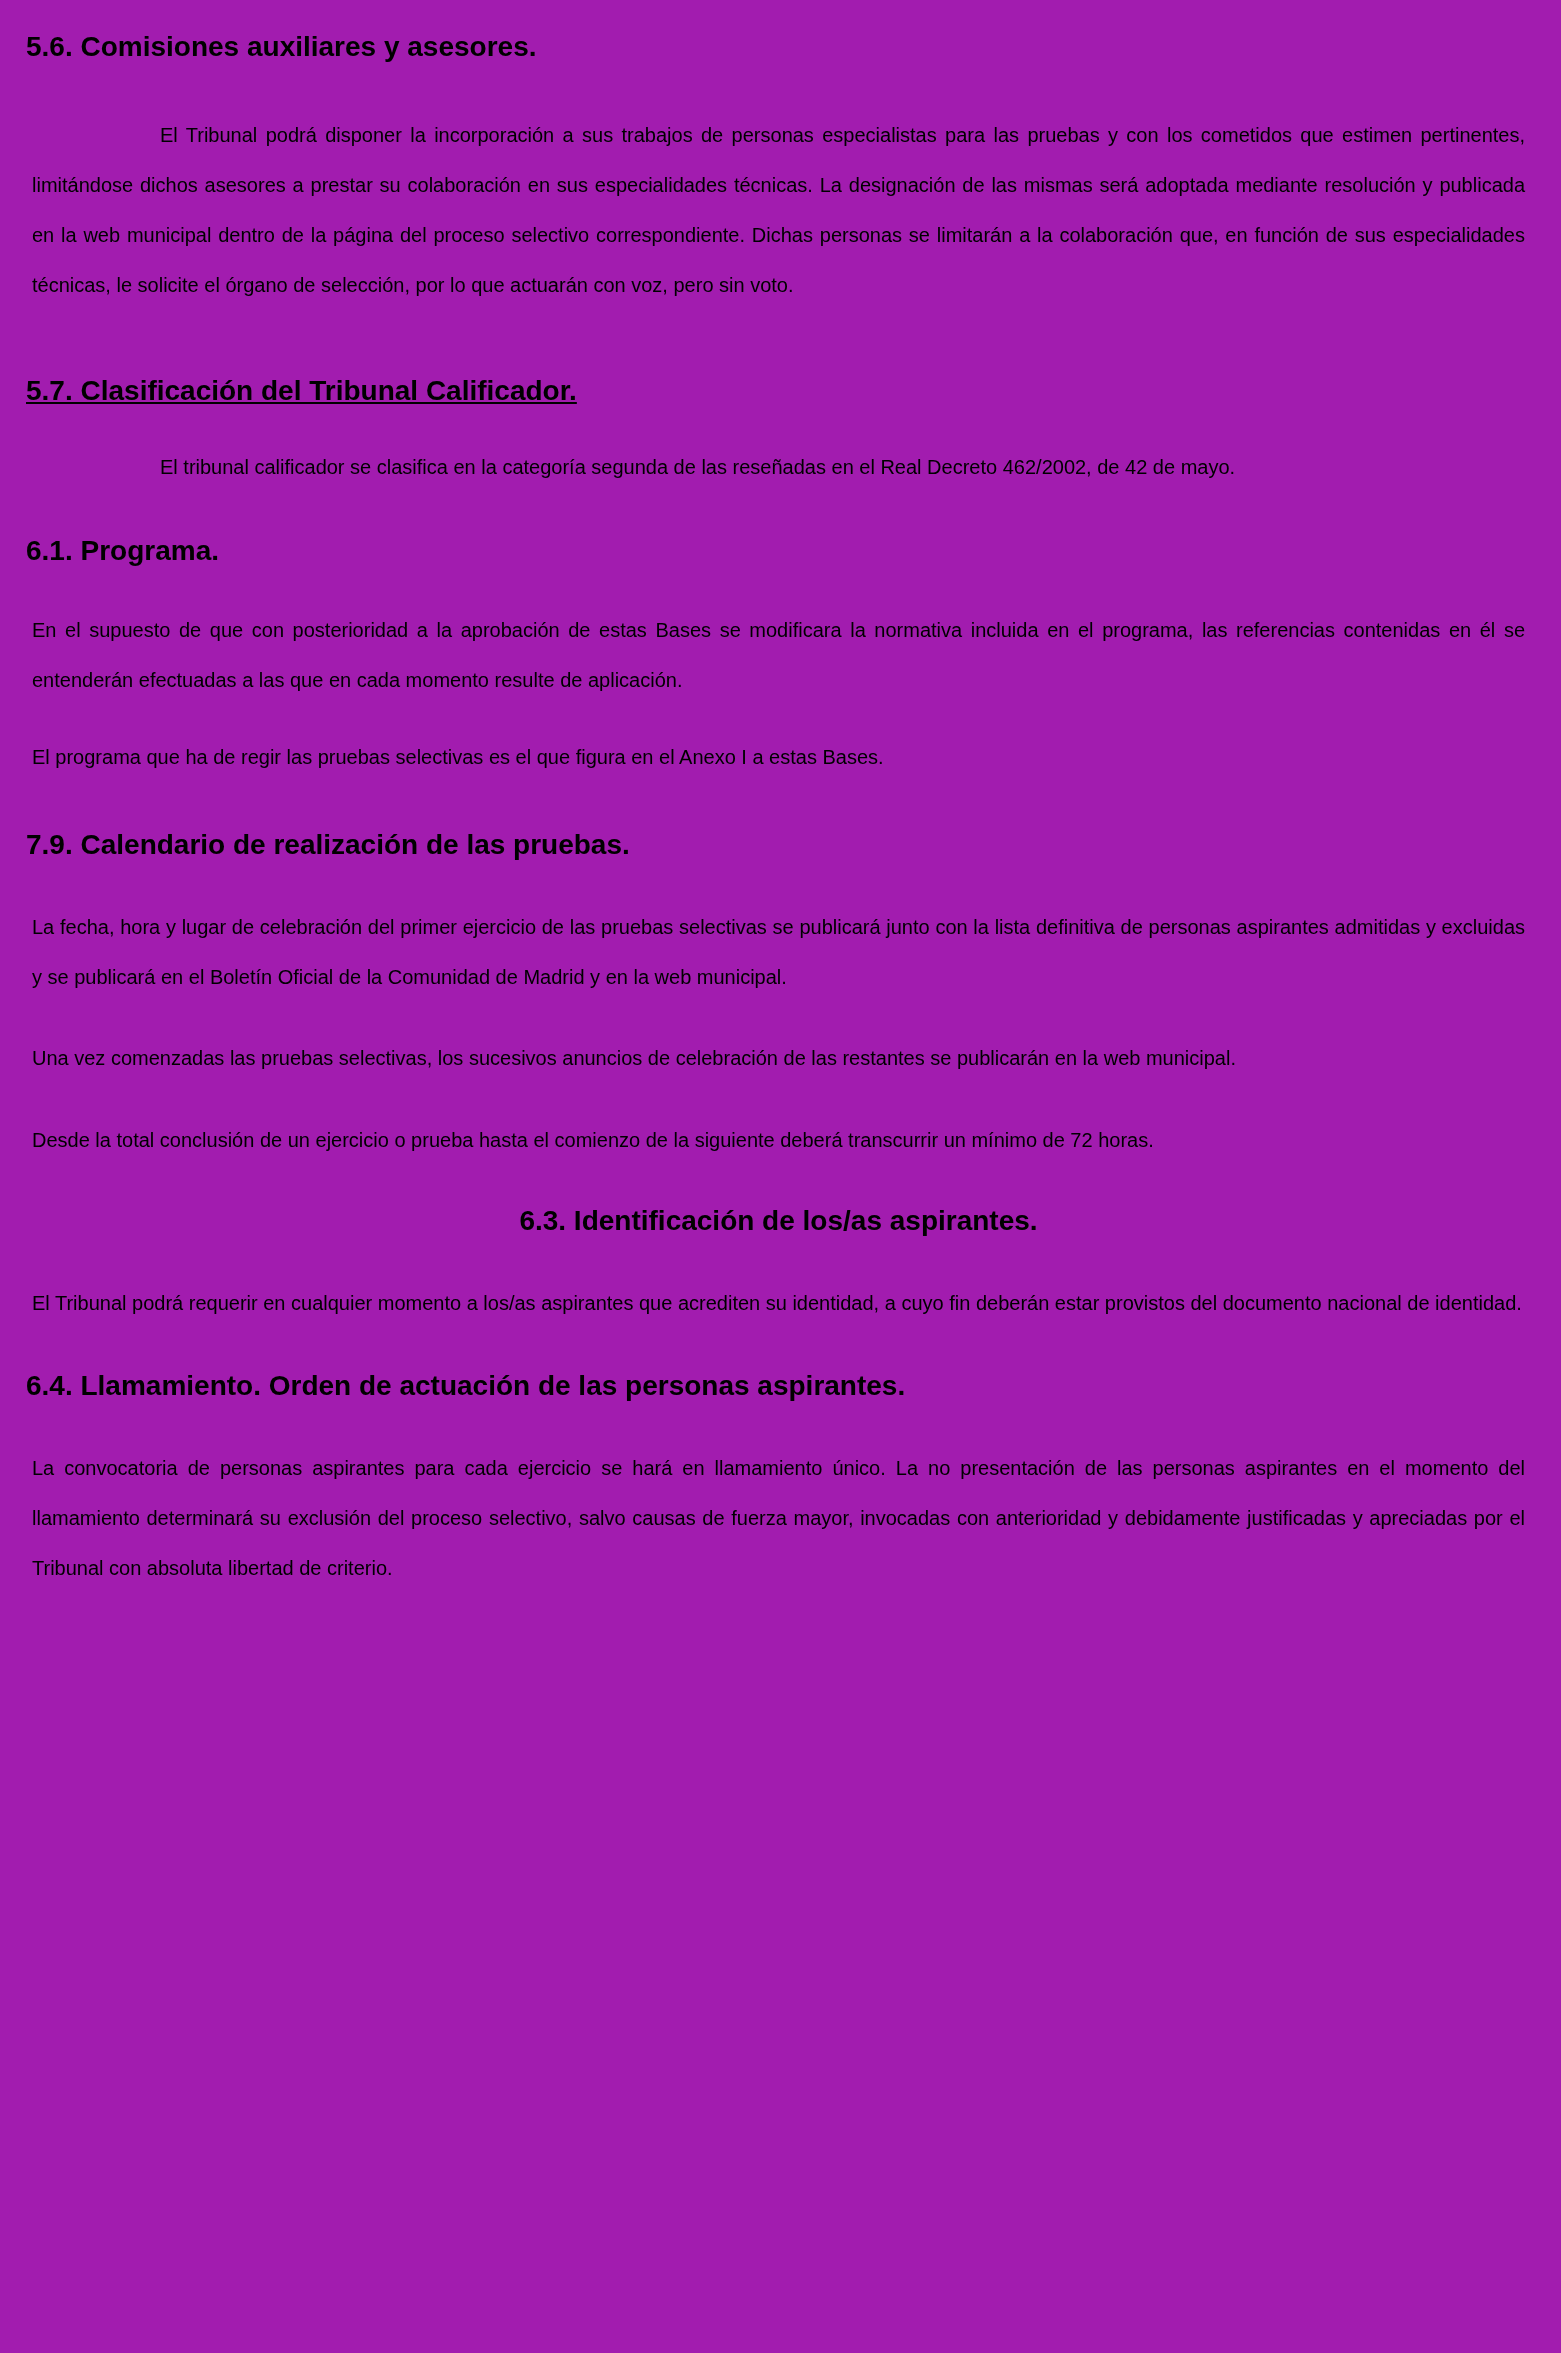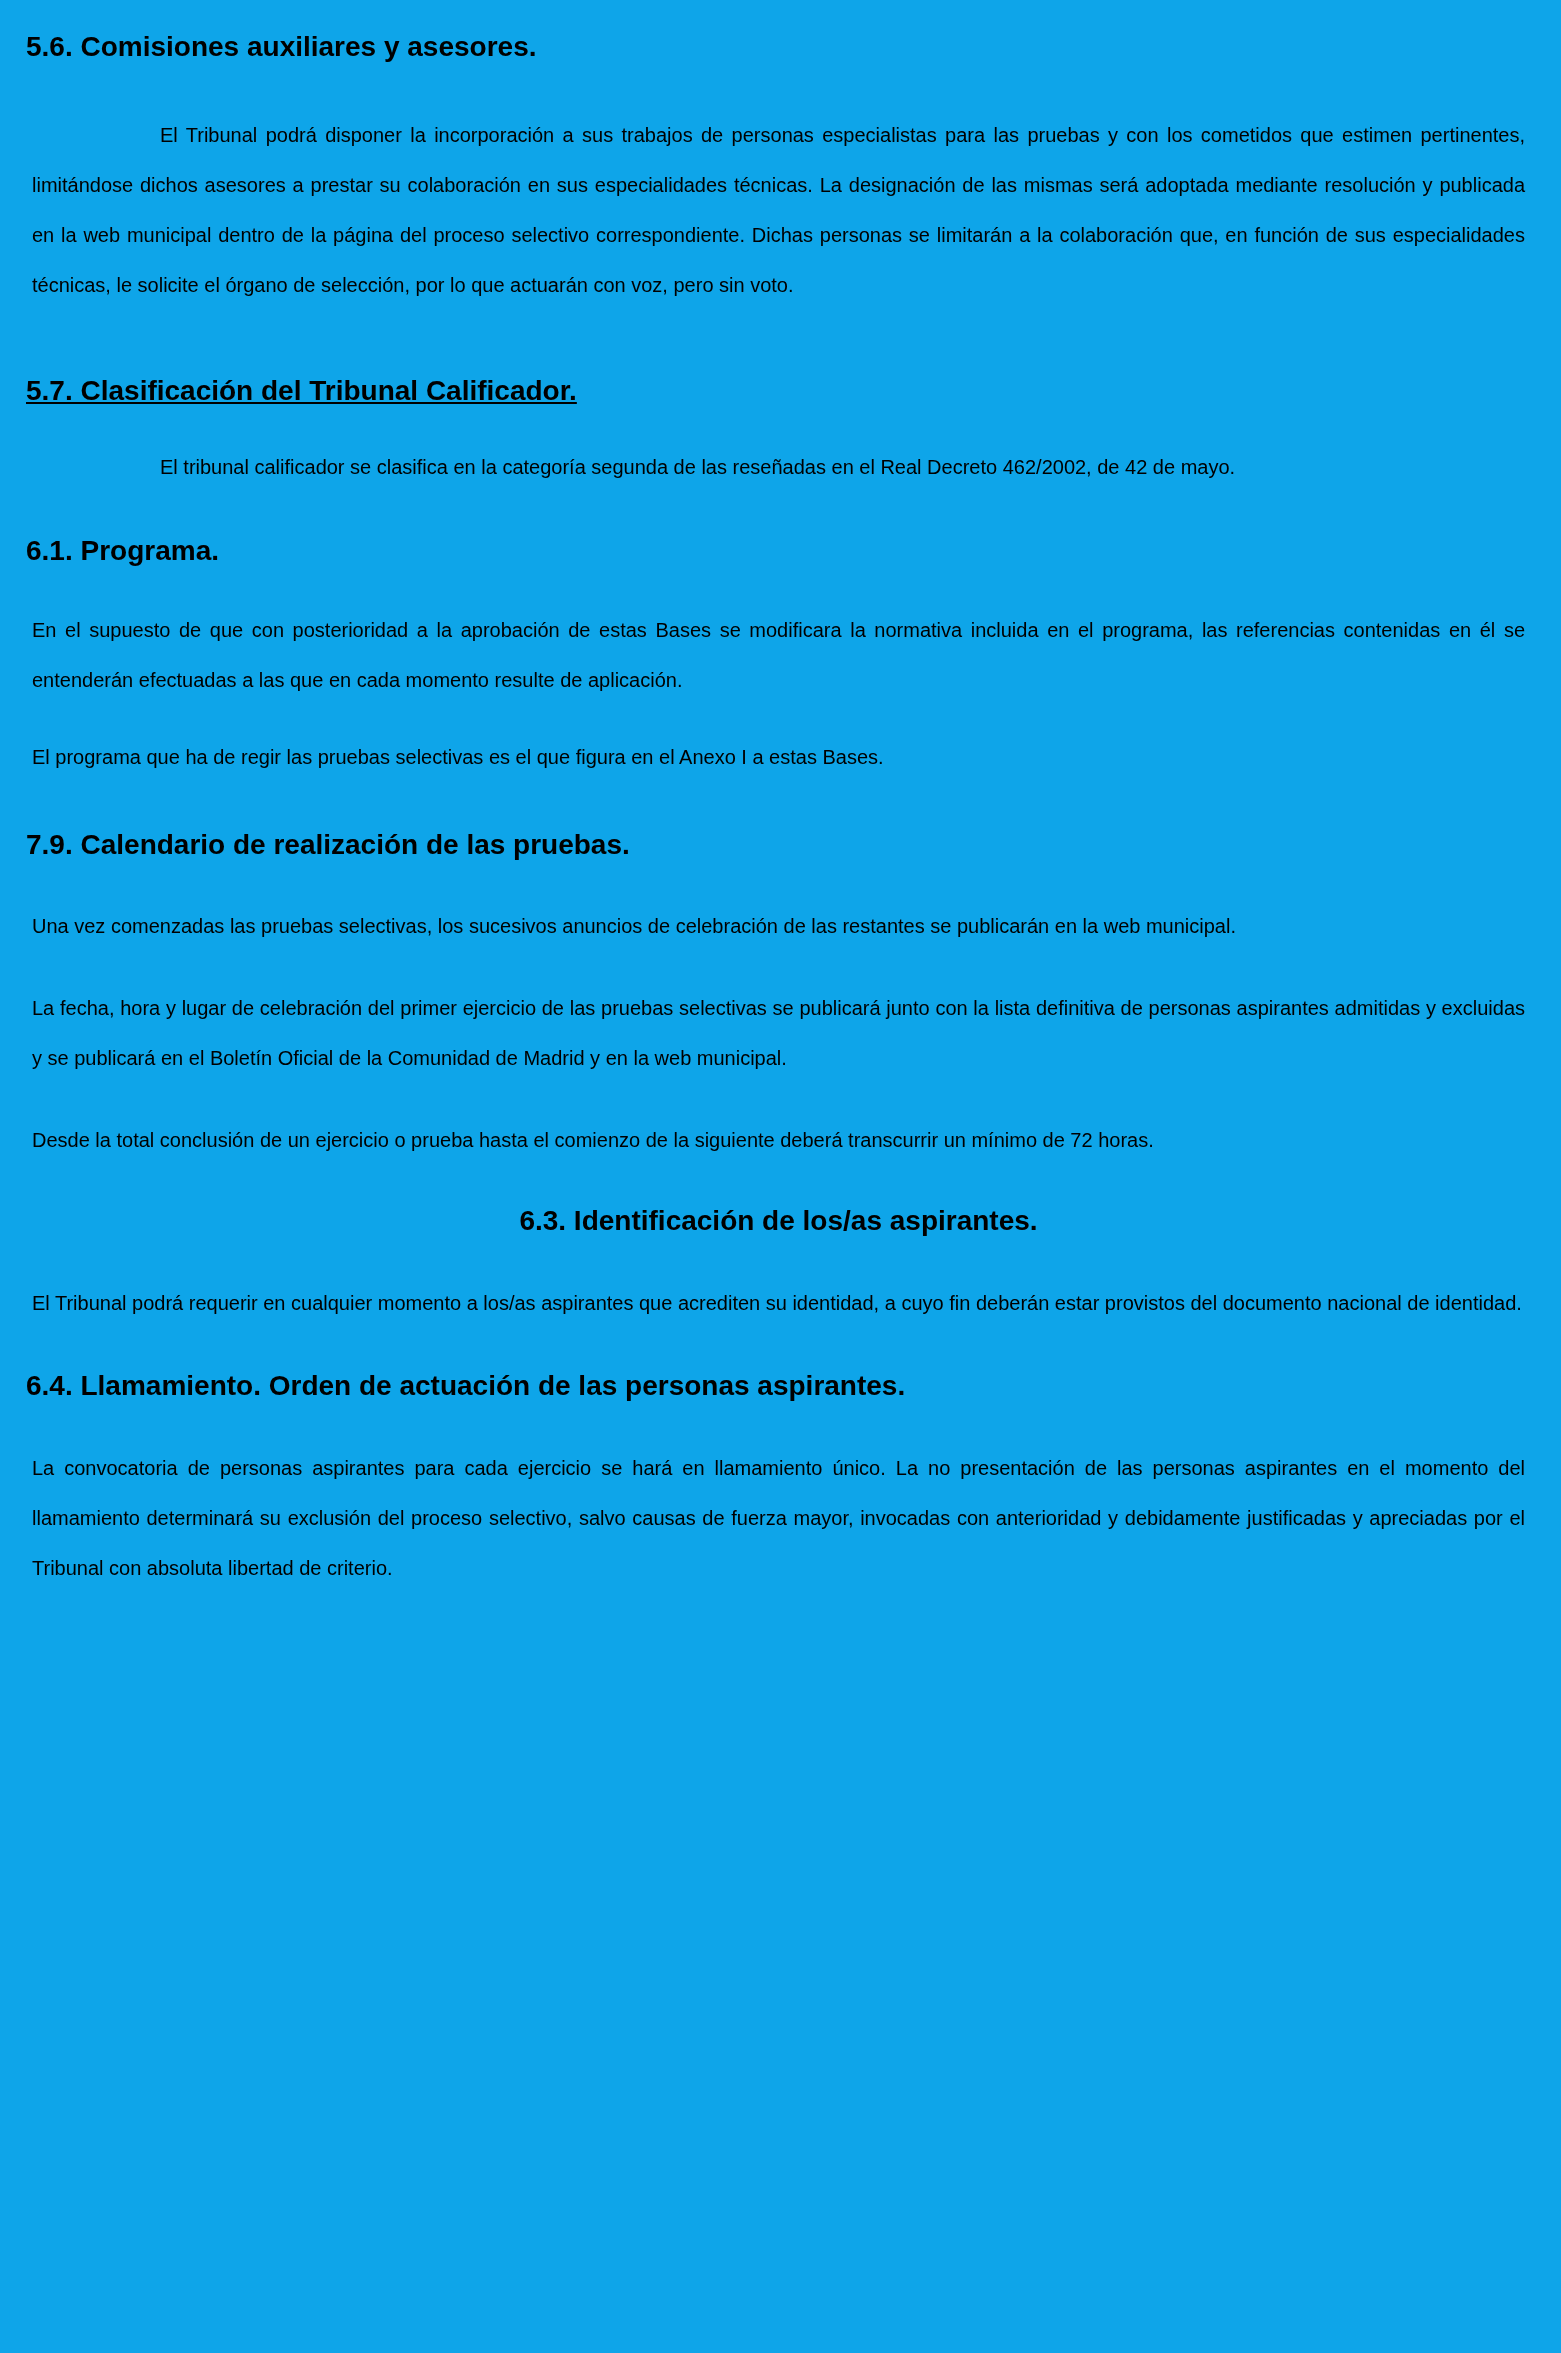--- a/index.html
+++ b/index.html
@@ -12,21 +12,21 @@
     width: 1561px;
     height: 2354px;
     font-family: "Liberation Sans", "DejaVu Sans", sans-serif;
     overflow: hidden;
   }
   .page {
     box-sizing: border-box;
     width: 1561px;
     height: 2354px;
     padding: 22px 30px 0 26px;
-    background: #0ea5e9;
+    background: #a21caf;
   }
   .h {
     font-size: 28px;
     font-weight: 700;
     line-height: 50px;
     margin: 0;
     text-align: left;
   }
   .p {
     font-size: 20px;
@@ -57,23 +57,23 @@
 
 
   <h2 class="h" style="margin-top:34px;">6.1. Programa.</h2>
 
   <p class="p" style="margin-top:29px;">En el supuesto de que con posterioridad a la aprobación de estas Bases se modificara la normativa incluida en el programa, las referencias contenidas en él se entenderán efectuadas a las que en cada momento resulte de aplicación.</p>
 
   <p class="p" style="margin-top:27px;">El programa que ha de regir las pruebas selectivas es el que figura en el Anexo I a estas Bases.</p>
 
   <h2 class="h" style="margin-top:38px;">7.9. Calendario de realización de las pruebas.</h2>
 
+  <p class="p" style="margin-top:32px;">La fecha, hora y lugar de celebración del primer ejercicio de las pruebas selectivas se publicará junto con la lista definitiva de personas aspirantes admitidas y excluidas y se publicará en el Boletín Oficial de la Comunidad de Madrid y en la web municipal.</p>
+
   <p class="p" style="margin-top:31px;">Una vez comenzadas las pruebas selectivas, los sucesivos anuncios de celebración de las restantes se publicarán en la web municipal.</p>
-
-  <p class="p" style="margin-top:32px;">La fecha, hora y lugar de celebración del primer ejercicio de las pruebas selectivas se publicará junto con la lista definitiva de personas aspirantes admitidas y excluidas y se publicará en el Boletín Oficial de la Comunidad de Madrid y en la web municipal.</p>
 
   <p class="p" style="margin-top:32px;">Desde la total conclusión de un ejercicio o prueba hasta el comienzo de la siguiente deberá transcurrir un mínimo de 72 horas.</p>
 
   <h2 class="h" style="margin-top:31px;text-align:center;">6.3. Identificación de los/as aspirantes.</h2>
 
   <p class="p" style="margin-top:32px;">El Tribunal podrá requerir en cualquier momento a los/as aspirantes que acrediten su identidad, a cuyo fin deberán estar provistos del documento nacional de identidad.</p>
 
   <h2 class="h" style="margin-top:33px;">6.4. Llamamiento. Orden de actuación de las personas aspirantes.</h2>
 
   <p class="p" style="margin-top:32px;">La convocatoria de personas aspirantes para cada ejercicio se hará en llamamiento único. La no presentación de las personas aspirantes en el momento del llamamiento determinará su exclusión del proceso selectivo, salvo causas de fuerza mayor, invocadas con anterioridad y debidamente justificadas y apreciadas por el Tribunal con absoluta libertad de criterio.</p>

